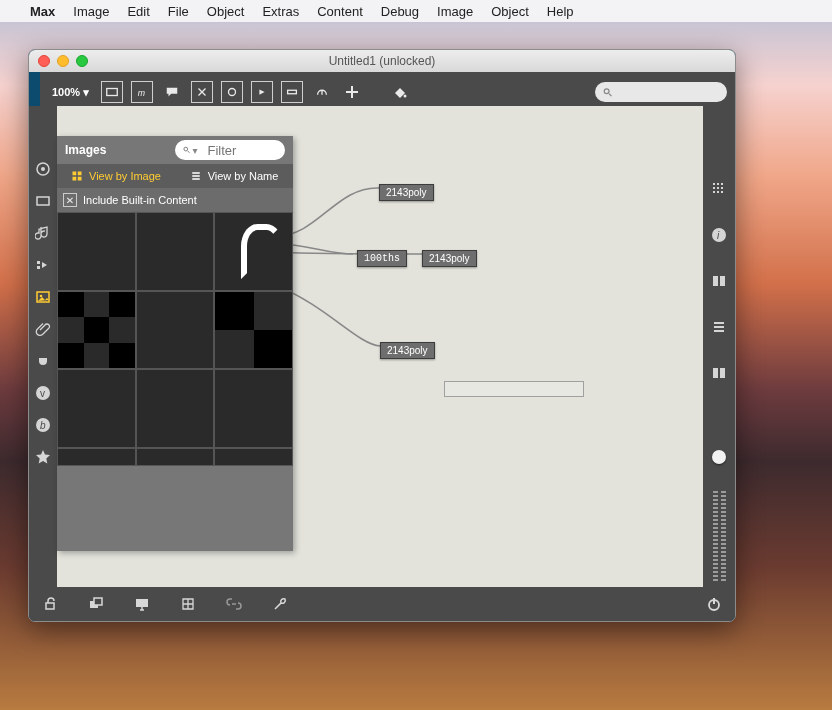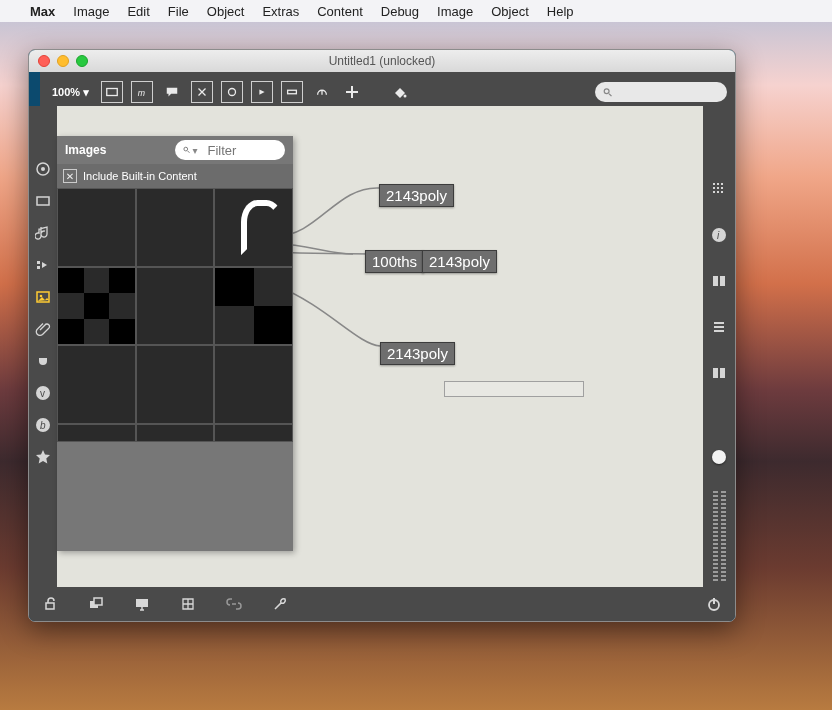--- a/index.html
+++ b/index.html
@@ -39,21 +39,21 @@
 .leftrail .ritem.active{color:#ffcc33;}
 .leftrail svg{width:16px;height:16px;fill:currentColor;}
 .rightrail { position:absolute; right:0; top:0; bottom:0; width:32px; background:#4a4a4a; display:flex; flex-direction:column; align-items:center; padding-top:74px; gap:28px;}
 .rightrail .ritem{width:18px;height:18px;color:#d5d5d5;display:flex;align-items:center;justify-content:center;}
 .rightrail svg{width:16px;height:16px;fill:currentColor;}
 .meter{position:absolute;bottom:6px;left:8px;right:8px;height:90px;display:flex;justify-content:center;gap:3px;align-items:flex-end;}
 .meter .bar{width:5px;height:100%;background:repeating-linear-gradient(180deg,#9c9c9c 0 2px,transparent 2px 4px);}
 .knob{width:14px;height:14px;border-radius:50%;background:#f2f2f2;box-shadow:0 1px 2px rgba(0,0,0,.5);}
 
 .canvas { position:absolute; left:28px; right:32px; top:0; bottom:0; background:#e3e3dc; background-image:radial-gradient(#bbb 0.5px,transparent 0.5px); background-size:14px 14px; background-position:4px 4px;}
-.patchbox{position:absolute;background:#6e6e6e;border:1px solid #3c3c3c;color:#fff;font-size:15px;padding:2px 6px;white-space:nowrap;box-shadow:0 1px 2px rgba(0,0,0,.35);}
+.patchbox{position:absolute;background:#6e6e6e;border:1px solid #3c3c3c;color:#fff;font-size:10px;padding:2px 6px;white-space:nowrap;box-shadow:0 1px 2px rgba(0,0,0,.35);}
 .emptybox{position:absolute;border:1px solid #a0a0a0;background:rgba(255,255,255,.2);}
 svg.wires{position:absolute;inset:0;width:100%;height:100%;pointer-events:none;}
 svg.wires path{fill:none;stroke:#888;stroke-width:1.6;}
 
 
 .panel{position:absolute;left:0;top:30px;width:236px;height:415px;background:#777;color:#fff;box-shadow:2px 2px 6px rgba(0,0,0,.3);}
 .panel .ph{height:28px;display:flex;align-items:center;padding:0 8px;gap:24px;}
 .panel .ph .ptitle{font-weight:600;font-size:12px;}
 .filter{margin-left:auto;background:#fff;border-radius:11px;height:20px;width:110px;display:flex;align-items:center;padding:0 8px;}
 .filter svg{width:10px;height:10px;stroke:#777;fill:none;stroke-width:2;}
@@ -289,37 +289,54 @@
 
     <div class="canvas">
       <svg class="wires">
         <path d="M220 130 C 260 130, 280 80, 322 82"></path>
         <path d="M220 138 C 250 138, 270 148, 296 148"></path>
         <path d="M220 146 C 255 148, 320 148, 365 148"></path>
         <path d="M220 180 C 270 200, 300 238, 323 240"></path>
       </svg>
 
       <div class="patchbox" style="left:322px;top:78px;">2143poly</div>
-      <div class="patchbox" style="left:308px;top:144px;">100ths</div>
+      <div class="patchbox" style="left:300px;top:144px;font-family:Liberation Mono, monospace;">100ths</div>
       <div class="patchbox" style="left:365px;top:144px;">2143poly</div>
       <div class="patchbox" style="left:323px;top:236px;">2143poly</div>
       <div class="emptybox" style="left:387px;top:275px;width:140px;height:16px;"></div>
 
       <div class="panel">
         <div class="ph">
           <span class="ptitle">Images</span>
           <div class="filter">
             <svg viewBox="0 0 16 16">
                 <circle cx="6" cy="6" r="4"></circle>
                 <path d="M10 10l4 4"></path>
               </svg>
             <span style="color:#888;font-size:10px;margin:0 2px">▾</span>
             <input placeholder="Filter" style="">
           </div>
         </div>
+        <div class="tabs">
+          <div class="t active">
+            <svg viewBox="0 0 16 16">
+                <rect x="2" y="2" width="5" height="5"></rect>
+                <rect x="9" y="2" width="5" height="5"></rect>
+                <rect x="2" y="9" width="5" height="5"></rect>
+                <rect x="9" y="9" width="5" height="5"></rect>
+              </svg>
+            <span>View by Image</span>
+          </div>
+          <div class="t">
+            <svg viewBox="0 0 16 16">
+                <path d="M3 4h10M3 8h10M3 12h10" stroke="currentColor" stroke-width="2" fill="none"></path>
+              </svg>
+            <span>View by Name</span>
+          </div>
+        </div>
         <div class="inc">
           <div class="chk">✕</div>
           <span>Include Built-in Content</span>
         </div>
         <div class="grid">
           <div class="cell th1"></div>
           <div class="cell th2"></div>
           <div class="cell th3"></div>
           <div class="cell th4">
               <span></span>

